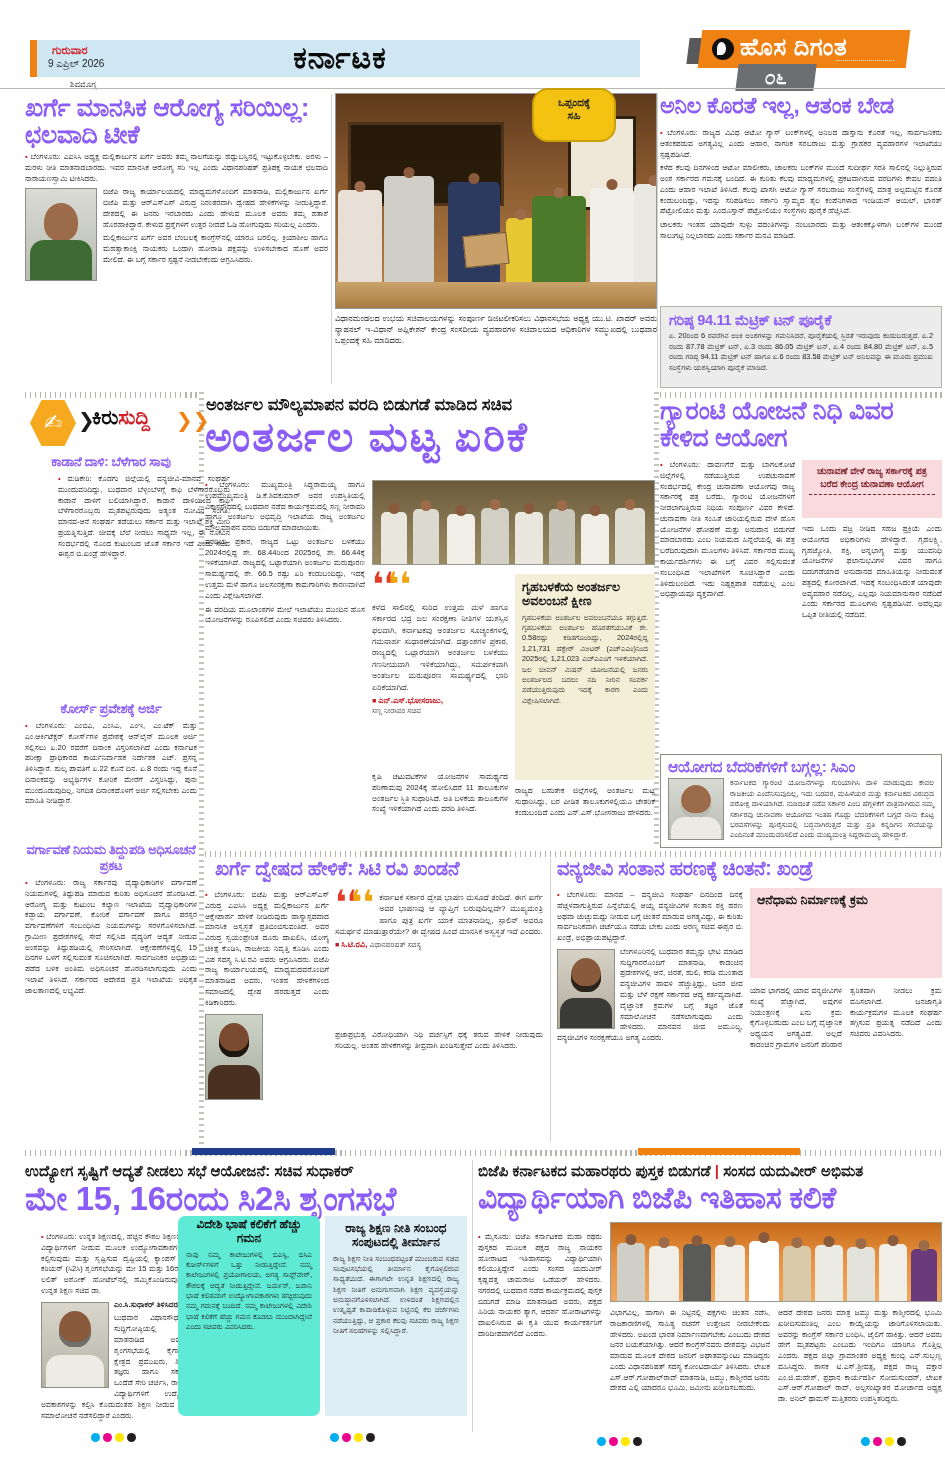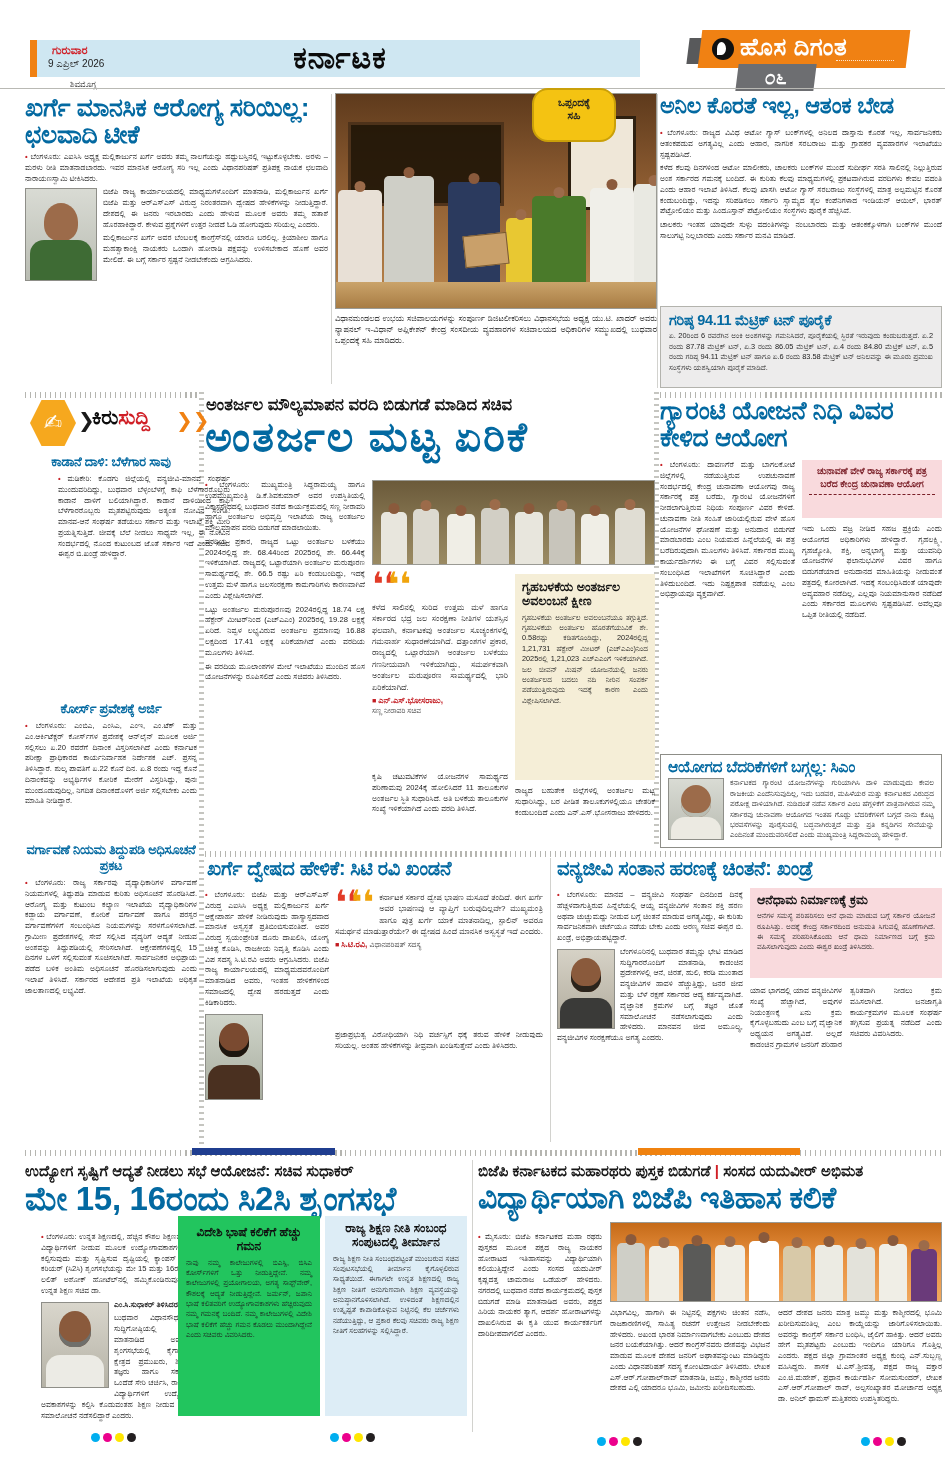--- a/index.html
+++ b/index.html
@@ -2,38 +2,38 @@
 <html><head>
 <meta charset="utf-8">
 <style>
   html,body{margin:0;padding:0;background:#e9e9e6;}
   #page{position:relative;width:945px;height:1460px;margin:0 auto;background:#ffffff;
         font-family:"Liberation Sans","DejaVu Sans",sans-serif;color:#111;overflow:hidden;}
   .abs{position:absolute;}
   .vrule{position:absolute;width:1px;background:#d2d2ce;}
   .ticks{position:absolute;height:6px;background:repeating-linear-gradient(90deg,#b5b5b0 0 1.5px,transparent 1.5px 5px);}
   .vticks{position:absolute;width:5px;background:repeating-linear-gradient(180deg,#c5c5c0 0 2px,transparent 2px 6px);}
-  .hl{font-weight:bold;color:#0369a1;letter-spacing:-0.3px;line-height:1.06;}
+  .hl{font-weight:bold;color:#8b5cf6;letter-spacing:-0.3px;line-height:1.06;}
   .kick{font-weight:bold;color:#151515;}
   .body{font-size:7.6px;line-height:1.42;text-align:justify;color:#1c1c1c;}
   .body p{margin:0 0 3px 0;}
   .body p.lead::before{content:"• ";color:#c71f25;font-weight:bold;}
   .ph{position:absolute;overflow:hidden;border:1px solid #9a9a94;box-sizing:border-box;}
   .prs{position:absolute;bottom:0;border-radius:5px 5px 0 0;--skin:#8a5a3c;}
   .prs::before{content:"";position:absolute;top:-9px;left:50%;transform:translateX(-50%);
     width:11px;height:11px;border-radius:50%;background:var(--skin);}
   .pt{position:absolute;overflow:hidden;border:1px solid #8e8e88;background:linear-gradient(#d9dbd4,#b9bcb2);box-sizing:border-box;}
   .pt .hd{position:absolute;left:50%;transform:translateX(-50%);border-radius:50% 50% 42% 42%;}
   .pt .tr{position:absolute;left:50%;transform:translateX(-50%);bottom:0;border-radius:14px 14px 0 0;}
   .tag{position:absolute;background:#f4c312;border:2px solid #caa009;border-radius:16px;
        text-align:center;font-weight:bold;color:#222;line-height:1.25;}
   .graybox{position:absolute;background:#edecec;border:1px solid #b3b3ad;box-sizing:border-box;padding:6px 8px;}
   .beige{position:absolute;background:#f5eed7;box-sizing:border-box;padding:6px 7px;}
   .pink{position:absolute;background:#f9dadd;box-sizing:border-box;padding:5px 7px;}
-  .cream{position:absolute;background:#22c55e;box-sizing:border-box;padding:10px 8px;}
+  .cream{position:absolute;background:#5eead4;box-sizing:border-box;padding:2px 8px;border-radius:7px;}
   .bluebox{position:absolute;background:#ddedf6;box-sizing:border-box;padding:6px 8px;}
   .boxhead{font-weight:bold;text-align:center;line-height:1.15;margin:0 0 4px 0;color:#101010;}
   .qmark span{font-size:34px;line-height:0.6;font-weight:bold;display:inline-block;}
   .q-red{color:#e23b27;} .q-yel{color:#f0a40c;margin-left:-8px;}
   .attrib{color:#c21a20;font-weight:bold;font-size:8.2px;margin-top:3px;}
   .attrib::before{content:"■ ";color:#c21a20;font-size:7px;}
   .role{color:#333;font-size:7.4px;font-weight:normal;font-family:Liberation Serif, serif;}
   .dots span{display:inline-block;width:9px;height:9px;border-radius:50%;margin-right:3px;}
   .d-c{background:#00aeef;} .d-m{background:#ec008c;} .d-y{background:#ffe600;} .d-k{background:#231f20;}
   .caption{font-size:8.1px;line-height:1.35;text-align:justify;color:#222;}
@@ -134,21 +134,20 @@
   <div class="abs hl" style="left:25px;top:842px;width:172px;font-size:13px;text-align:center;line-height:1.2;">ವರ್ಗಾವಣೆ ನಿಯಮ ತಿದ್ದುಪಡಿ ಅಧಿಸೂಚನೆ ಪ್ರಕಟ</div>
   <div class="abs body" style="left:25px;top:878px;width:172px;height:262px;overflow:hidden;">
     <p class="lead"><span>ಬೆಂಗಳೂರು: ರಾಜ್ಯ ಸರ್ಕಾರವು ವೈದ್ಯಾಧಿಕಾರಿಗಳ ವರ್ಗಾವಣೆ ನಿಯಮಗಳಲ್ಲಿ ತಿದ್ದುಪಡಿ ಮಾಡುವ ಕುರಿತು ಅಧಿಸೂಚನೆ ಹೊರಡಿಸಿದೆ. ಆರೋಗ್ಯ ಮತ್ತು ಕುಟುಂಬ ಕಲ್ಯಾಣ ಇಲಾಖೆಯ ವೈದ್ಯಾಧಿಕಾರಿಗಳ ಕಡ್ಡಾಯ ವರ್ಗಾವಣೆ, ಕೋರಿಕೆ ವರ್ಗಾವಣೆ ಹಾಗೂ ಪರಸ್ಪರ ವರ್ಗಾವಣೆಗಳಿಗೆ ಸಂಬಂಧಿಸಿದ ನಿಯಮಗಳನ್ನು ಸರಳಗೊಳಿಸಲಾಗಿದೆ. ಗ್ರಾಮೀಣ ಪ್ರದೇಶಗಳಲ್ಲಿ ಸೇವೆ ಸಲ್ಲಿಸಿದ ವೈದ್ಯರಿಗೆ ಆದ್ಯತೆ ನೀಡುವ ಅಂಶವನ್ನು ತಿದ್ದುಪಡಿಯಲ್ಲಿ ಸೇರಿಸಲಾಗಿದೆ. ಆಕ್ಷೇಪಣೆಗಳಿದ್ದಲ್ಲಿ 15 ದಿನಗಳ ಒಳಗೆ ಸಲ್ಲಿಸುವಂತೆ ಸೂಚಿಸಲಾಗಿದೆ. ಸಾರ್ವಜನಿಕರ ಅಭಿಪ್ರಾಯ ಪಡೆದ ಬಳಿಕ ಅಂತಿಮ ಅಧಿಸೂಚನೆ ಹೊರಡಿಸಲಾಗುವುದು ಎಂದು ಇಲಾಖೆ ತಿಳಿಸಿದೆ. ಸರ್ಕಾರದ ಆದೇಶದ ಪ್ರತಿ ಇಲಾಖೆಯ ಅಧಿಕೃತ ಜಾಲತಾಣದಲ್ಲಿ ಲಭ್ಯವಿದೆ.</span></p>
   </div>
 
   <div class="abs kick" style="left:206px;top:395px;width:450px;font-size:16.5px;">ಅಂತರ್ಜಲ ಮೌಲ್ಯಮಾಪನ ವರದಿ ಬಿಡುಗಡೆ ಮಾಡಿದ ಸಚಿವ</div>
   <div class="abs hl" style="left:205px;top:416px;width:452px;font-size:41px;letter-spacing:2px;white-space:nowrap;">ಅಂತರ್ಜಲ ಮಟ್ಟ ಏರಿಕೆ</div>
   <div class="abs body" style="left:205px;top:480px;width:160px;height:362px;overflow:hidden;">
     <p class="lead"><span>ಬೆಂಗಳೂರು: ಮುಖ್ಯಮಂತ್ರಿ ಸಿದ್ದರಾಮಯ್ಯ ಹಾಗೂ ಉಪಮುಖ್ಯಮಂತ್ರಿ ಡಿ.ಕೆ.ಶಿವಕುಮಾರ್ ಅವರ ಉಪಸ್ಥಿತಿಯಲ್ಲಿ ವಿಕಾಸಸೌಧದಲ್ಲಿ ಬುಧವಾರ ನಡೆದ ಕಾರ್ಯಕ್ರಮದಲ್ಲಿ ಸಣ್ಣ ನೀರಾವರಿ ಹಾಗೂ ಅಂತರ್ಜಲ ಅಭಿವೃದ್ಧಿ ಇಲಾಖೆಯ ರಾಜ್ಯ ಅಂತರ್ಜಲ ಮೌಲ್ಯಮಾಪನ ವರದಿ ಬಿಡುಗಡೆ ಮಾಡಲಾಯಿತು.</span></p>
     <p>ವರದಿಯ ಪ್ರಕಾರ, ರಾಜ್ಯದ ಒಟ್ಟು ಅಂತರ್ಜಲ ಬಳಕೆಯು 2024ರಲ್ಲಿದ್ದ ಶೇ. 68.44ರಿಂದ 2025ರಲ್ಲಿ ಶೇ. 66.44ಕ್ಕೆ ಇಳಿಕೆಯಾಗಿದೆ. ರಾಜ್ಯದಲ್ಲಿ ಒಟ್ಟಾರೆಯಾಗಿ ಅಂತರ್ಜಲ ಮರುಪೂರಣ ಸಾಮರ್ಥ್ಯದಲ್ಲಿ ಶೇ. 66.5 ರಷ್ಟು ಏರಿ ಕಂಡುಬಂದಿದ್ದು, ಇದಕ್ಕೆ ಉತ್ತಮ ಮಳೆ ಹಾಗೂ ಜಲಸಂರಕ್ಷಣಾ ಕಾಮಗಾರಿಗಳು ಕಾರಣವಾಗಿವೆ ಎಂದು ವಿಶ್ಲೇಷಿಸಲಾಗಿದೆ.</p>
-    <p>ಒಟ್ಟು ಅಂತರ್ಜಲ ಮರುಪೂರಣವು 2024ರಲ್ಲಿದ್ದ 18.74 ಲಕ್ಷ ಹೆಕ್ಟೇರ್ ಮೀಟರ್‌ನಿಂದ (ಎಚ್‌ಎಎಂ) 2025ರಲ್ಲಿ 19.28 ಲಕ್ಷಕ್ಕೆ ಏರಿದೆ. ನಿವ್ವಳ ಲಭ್ಯವಿರುವ ಅಂತರ್ಜಲ ಪ್ರಮಾಣವು 16.88 ಲಕ್ಷದಿಂದ 17.41 ಲಕ್ಷಕ್ಕೆ ಏರಿಕೆಯಾಗಿದೆ ಎಂದು ವರದಿಯ ಮೂಲಗಳು ತಿಳಿಸಿವೆ.</p>
     <p>ಈ ವರದಿಯ ಮೂಲಾಂಶಗಳ ಮೇಲೆ ಇಲಾಖೆಯು ಮುಂದಿನ ಹೊಸ ಯೋಜನೆಗಳನ್ನು ರೂಪಿಸಲಿದೆ ಎಂದು ಸಚಿವರು ತಿಳಿಸಿದರು.</p>
   </div>
   <div class="ph" style="left:372px;top:480px;width:283px;height:85px;background:linear-gradient(#6b5a3a,#8a7a55 60%,#9a8a62);">
     <div class="prs" style="left:8px;width:26px;height:52px;background:#e8e6dd;--skin:#8a5a3c;"></div>
     <div class="prs" style="left:40px;width:26px;height:55px;background:#dcd9cf;--skin:#9c6b4a;"></div>
     <div class="prs" style="left:74px;width:28px;height:50px;background:#f0eee6;--skin:#8a5a3c;"></div>
     <div class="prs" style="left:108px;width:28px;height:56px;background:#d2cfc5;--skin:#9c6b4a;"></div>
     <div class="prs" style="left:142px;width:28px;height:52px;background:#e8e6dd;--skin:#8a5a3c;"></div>
     <div class="prs" style="left:176px;width:26px;height:55px;background:#c8c5bb;--skin:#9c6b4a;"></div>
     <div class="prs" style="left:208px;width:28px;height:50px;background:#f0eee6;--skin:#8a5a3c;"></div>
@@ -184,21 +183,21 @@
     <div class="hl" style="font-size:15.5px;margin-bottom:3px;">ಆಯೋಗದ ಬೆದರಿಕೆಗಳಿಗೆ ಬಗ್ಗಲ್ಲ: ಸಿಎಂ</div>
     <div class="pt" style="position:relative;float:left;width:56px;height:62px;margin:0 6px 0 0;">
       <div class="hd" style="top:6px;width:30px;height:32px;background:#9c6b4a;box-shadow:0 -4px 0 #b9bcb2 inset;"></div>
       <div class="tr" style="width:50px;height:22px;background:#eceae2;"></div>
     </div>
     <div class="body" style="font-size:7.3px;">ಕರ್ನಾಟಕದ ಗ್ಯಾರಂಟಿ ಯೋಜನೆಗಳನ್ನು ಗುರಿಯಾಗಿಸಿ ದಾಳಿ ಮಾಡುವುದು ಕೇವಲ ರಾಜಕೀಯ ಎಂದೆನಿಸುವುದಿಲ್ಲ, ಇದು ಬಡವರ, ಮಹಿಳೆಯರ ಮತ್ತು ಕರ್ನಾಟಕದ ವಿರುದ್ಧದ ಪರೋಕ್ಷ ದಾಳಿಯಾಗಿದೆ. ನುಡಿದಂತೆ ನಡೆವ ಸರ್ಕಾರ ಎಂಬ ಹೆಗ್ಗಳಿಕೆಗೆ ಪಾತ್ರವಾಗಿರುವ ನಮ್ಮ ಸರ್ಕಾರವು ಚುನಾವಣಾ ಆಯೋಗದ ಇಂತಹ ಗೊಡ್ಡು ಬೆದರಿಕೆಗಳಿಗೆ ಬಗ್ಗದೆ ನಾನು ಕೊಟ್ಟ ಭರವಸೆಗಳನ್ನು ಪೂರೈಸುವಲ್ಲಿ ಬದ್ಧವಾಗಿರುತ್ತದೆ ಮತ್ತು ಪ್ರತಿ ಕನ್ನಡಿಗನ ಸೇವೆಯನ್ನು ಎಂದಿನಂತೆ ಮುಂದುವರಿಸಲಿದೆ ಎಂದು ಮುಖ್ಯಮಂತ್ರಿ ಸಿದ್ದರಾಮಯ್ಯ ಹೇಳಿದ್ದಾರೆ.</div>
   </div>
 
   <div class="ticks" style="left:205px;top:851px;width:737px;"></div>
 
-  <div class="abs hl" style="left:207px;top:858px;width:340px;font-size:19.5px;white-space:nowrap;">ಖರ್ಗೆ ದ್ವೇಷದ ಹೇಳಿಕೆ: ಸಿಟಿ ರವಿ ಖಂಡನೆ</div>
+  <div class="abs hl" style="left:215px;top:858px;width:340px;font-size:19.5px;white-space:nowrap;">ಖರ್ಗೆ ದ್ವೇಷದ ಹೇಳಿಕೆ: ಸಿಟಿ ರವಿ ಖಂಡನೆ</div>
   <div class="abs body" style="left:205px;top:890px;width:124px;height:252px;overflow:hidden;">
     <p class="lead"><span>ಬೆಂಗಳೂರು: ಬಿಜೆಪಿ ಮತ್ತು ಆರ್‌ಎಸ್‌ಎಸ್ ವಿರುದ್ಧ ಎಐಸಿಸಿ ಅಧ್ಯಕ್ಷ ಮಲ್ಲಿಕಾರ್ಜುನ ಖರ್ಗೆ ಆಕ್ಷೇಪಾರ್ಹ ಹೇಳಿಕೆ ನೀಡಿರುವುದು ಹಾಸ್ಯಾಸ್ಪದವಾದ ಮಾನಸಿಕ ಅಸ್ವಸ್ಥತೆ ಪ್ರತಿಬಿಂಬಿಸುವಂತಿದೆ. ಅವರ ವಿರುದ್ಧ ಸ್ವಯಂಪ್ರೇರಿತ ದೂರು ದಾಖಲಿಸಿ, ಯೋಗ್ಯ ಚಿಕಿತ್ಸೆ ಕೊಡಿಸಿ, ರಾಜಕೀಯ ನಿವೃತ್ತಿ ಕೊಡಿಸಿ ಎಂದು ವಿಪ ಸದಸ್ಯ ಸಿ.ಟಿ.ರವಿ ಅವರು ಆಗ್ರಹಿಸಿದರು. ಬಿಜೆಪಿ ರಾಜ್ಯ ಕಾರ್ಯಾಲಯದಲ್ಲಿ ಮಾಧ್ಯಮದವರೊಂದಿಗೆ ಮಾತನಾಡಿದ ಅವರು, ಇಂತಹ ಹೇಳಿಕೆಗಳಿಂದ ಸಮಾಜದಲ್ಲಿ ದ್ವೇಷ ಹರಡುತ್ತದೆ ಎಂದು ಕಿಡಿಕಾರಿದರು.</span></p>
     <div class="pt" style="position:relative;float:left;width:58px;height:86px;margin:2px 5px 2px 0;background:linear-gradient(#cfd4c9,#a8ad9f);">
       <div class="hd" style="top:8px;width:30px;height:34px;background:#7a4a30;box-shadow:0 -6px 0 #1d1710 inset;"></div>
       <div class="tr" style="width:52px;height:34px;background:#4a3020;"></div>
     </div>
   </div>
   <div class="abs" style="left:335px;top:892px;width:208px;height:130px;">
     <div class="qmark" style="float:left;margin-right:5px;">
       <span class="q-red">❛❛</span><span class="q-yel">❛❛</span>
@@ -217,21 +216,20 @@
   <div class="abs body" style="left:557px;top:890px;width:186px;height:252px;overflow:hidden;">
     <p class="lead"><span>ಬೆಂಗಳೂರು: ಮಾನವ – ವನ್ಯಜೀವಿ ಸಂಘರ್ಷ ದಿನದಿಂದ ದಿನಕ್ಕೆ ಹೆಚ್ಚಳವಾಗುತ್ತಿರುವ ಹಿನ್ನೆಲೆಯಲ್ಲಿ ಆಯ್ದ ವನ್ಯಜೀವಿಗಳ ಸಂತಾನ ಶಕ್ತಿ ಹರಣ ಅಥವಾ ಚುಚ್ಚುಮದ್ದು ನೀಡುವ ಬಗ್ಗೆ ಚಿಂತನೆ ಮಾಡುವ ಅಗತ್ಯವಿದ್ದು, ಈ ಕುರಿತು ಸಾರ್ವಜನಿಕವಾಗಿ ಚರ್ಚೆಯೂ ನಡೆಯ ಬೇಕು ಎಂದು ಅರಣ್ಯ ಸಚಿವ ಈಶ್ವರ ಬಿ. ಖಂಡ್ರೆ, ಅಭಿಪ್ರಾಯಪಟ್ಟಿದ್ದಾರೆ.</span></p>
     <div class="pt" style="position:relative;float:left;width:58px;height:80px;margin:2px 5px 2px 0;background:linear-gradient(#d6d2c6,#b0ab9c);">
       <div class="hd" style="top:8px;width:30px;height:34px;background:#8a5a3c;box-shadow:0 -6px 0 #2b241c inset;"></div>
       <div class="tr" style="width:52px;height:30px;background:#3a3a38;"></div>
     </div>
     <p>ಬೆಂಗಳೂರಿನಲ್ಲಿ ಬುಧವಾರ ತಮ್ಮನ್ನು ಭೇಟಿ ಮಾಡಿದ ಸುದ್ದಿಗಾರರೊಂದಿಗೆ ಮಾತನಾಡಿ, ಕಾಡಂಚಿನ ಪ್ರದೇಶಗಳಲ್ಲಿ ಆನೆ, ಚಿರತೆ, ಹುಲಿ, ಕರಡಿ ಮುಂತಾದ ವನ್ಯಜೀವಿಗಳ ಹಾವಳಿ ಹೆಚ್ಚುತ್ತಿದ್ದು, ಜನರ ಜೀವ ಮತ್ತು ಬೆಳೆ ರಕ್ಷಣೆ ಸರ್ಕಾರದ ಆದ್ಯ ಕರ್ತವ್ಯವಾಗಿದೆ. ವೈಜ್ಞಾನಿಕ ಕ್ರಮಗಳ ಬಗ್ಗೆ ತಜ್ಞರ ಜೊತೆ ಸಮಾಲೋಚನೆ ನಡೆಸಲಾಗುವುದು ಎಂದು ಹೇಳಿದರು. ಮಾನವನ ಜೀವ ಅಮೂಲ್ಯ, ವನ್ಯಜೀವಿಗಳ ಸಂರಕ್ಷಣೆಯೂ ಅಗತ್ಯ ಎಂದರು.</p>
   </div>
   <div class="pink" style="left:750px;top:888px;width:192px;height:90px;">
     <div class="boxhead" style="font-size:12.5px;text-align:left;">ಆನೆಧಾಮ ನಿರ್ಮಾಣಕ್ಕೆ ಕ್ರಮ</div>
-    <div class="body" style="font-size:7.3px;">ಆನೆಗಳ ಸಮಸ್ಯೆ ಪರಿಹರಿಸಲು ಆನೆ ಧಾಮ ಮಾಡುವ ಬಗ್ಗೆ ಸರ್ಕಾರ ಯೋಜನೆ ರೂಪಿಸಿತ್ತು. ಅದಕ್ಕೆ ಕೇಂದ್ರ ಸರ್ಕಾರದಿಂದ ಅನುಮತಿ ಸಿಗುವಲ್ಲಿ ಹೊಣೆಗಾಗಿದೆ. ಈ ಸಮಸ್ಯೆ ಪರಿಹರಿಸಿಕೊಂಡು ಆನೆ ಧಾಮ ನಿರ್ಮಾಣದ ಬಗ್ಗೆ ಕ್ರಮ ವಹಿಸಲಾಗುವುದು ಎಂದು ಈಶ್ವರ ಖಂಡ್ರೆ ತಿಳಿಸಿದರು.</div>
   </div>
   <div class="abs body" style="left:750px;top:986px;width:192px;height:156px;overflow:hidden;column-count:2;column-gap:8px;">ಯಾವ ಭಾಗದಲ್ಲಿ ಯಾವ ವನ್ಯಜೀವಿಗಳ ಸಂಖ್ಯೆ ಹೆಚ್ಚಾಗಿದೆ, ಅವುಗಳ ನಿಯಂತ್ರಣಕ್ಕೆ ಏನು ಕ್ರಮ ಕೈಗೊಳ್ಳಬಹುದು ಎಂಬ ಬಗ್ಗೆ ವೈಜ್ಞಾನಿಕ ಅಧ್ಯಯನ ಅಗತ್ಯವಿದೆ. ಅಲ್ಲದೆ ಕಾಡಂಚಿನ ಗ್ರಾಮಗಳ ಜನರಿಗೆ ಪರಿಹಾರ ತ್ವರಿತವಾಗಿ ನೀಡಲು ಕ್ರಮ ವಹಿಸಲಾಗಿದೆ. ಜನಜಾಗೃತಿ ಕಾರ್ಯಕ್ರಮಗಳ ಮೂಲಕ ಸಂಘರ್ಷ ತಗ್ಗಿಸುವ ಪ್ರಯತ್ನ ನಡೆದಿದೆ ಎಂದು ಸಚಿವರು ವಿವರಿಸಿದರು.</div>
 
   <div class="ticks" style="left:25px;top:1150px;width:917px;"></div>
   <div class="abs" style="left:192px;top:1148px;width:143px;height:7px;background:#1f3d8f;"></div>
   <div class="abs" style="left:638px;top:1148px;width:162px;height:7px;background:#f0820f;"></div>
 
   <div class="abs kick" style="left:25px;top:1162px;width:442px;font-size:15px;">ಉದ್ಯೋಗ ಸೃಷ್ಟಿಗೆ ಆದ್ಯತೆ ನೀಡಲು ಸಭೆ ಆಯೋಜನೆ: ಸಚಿವ ಸುಧಾಕರ್</div>
   <div class="abs hl" style="left:25px;top:1182px;width:442px;font-size:33px;white-space:nowrap;">ಮೇ 15, 16ರಂದು ಸಿ2ಸಿ ಶೃಂಗಸಭೆ</div>
   <div class="abs body" style="left:25px;top:1232px;width:148px;height:196px;overflow:hidden;margin-left:16px;">

